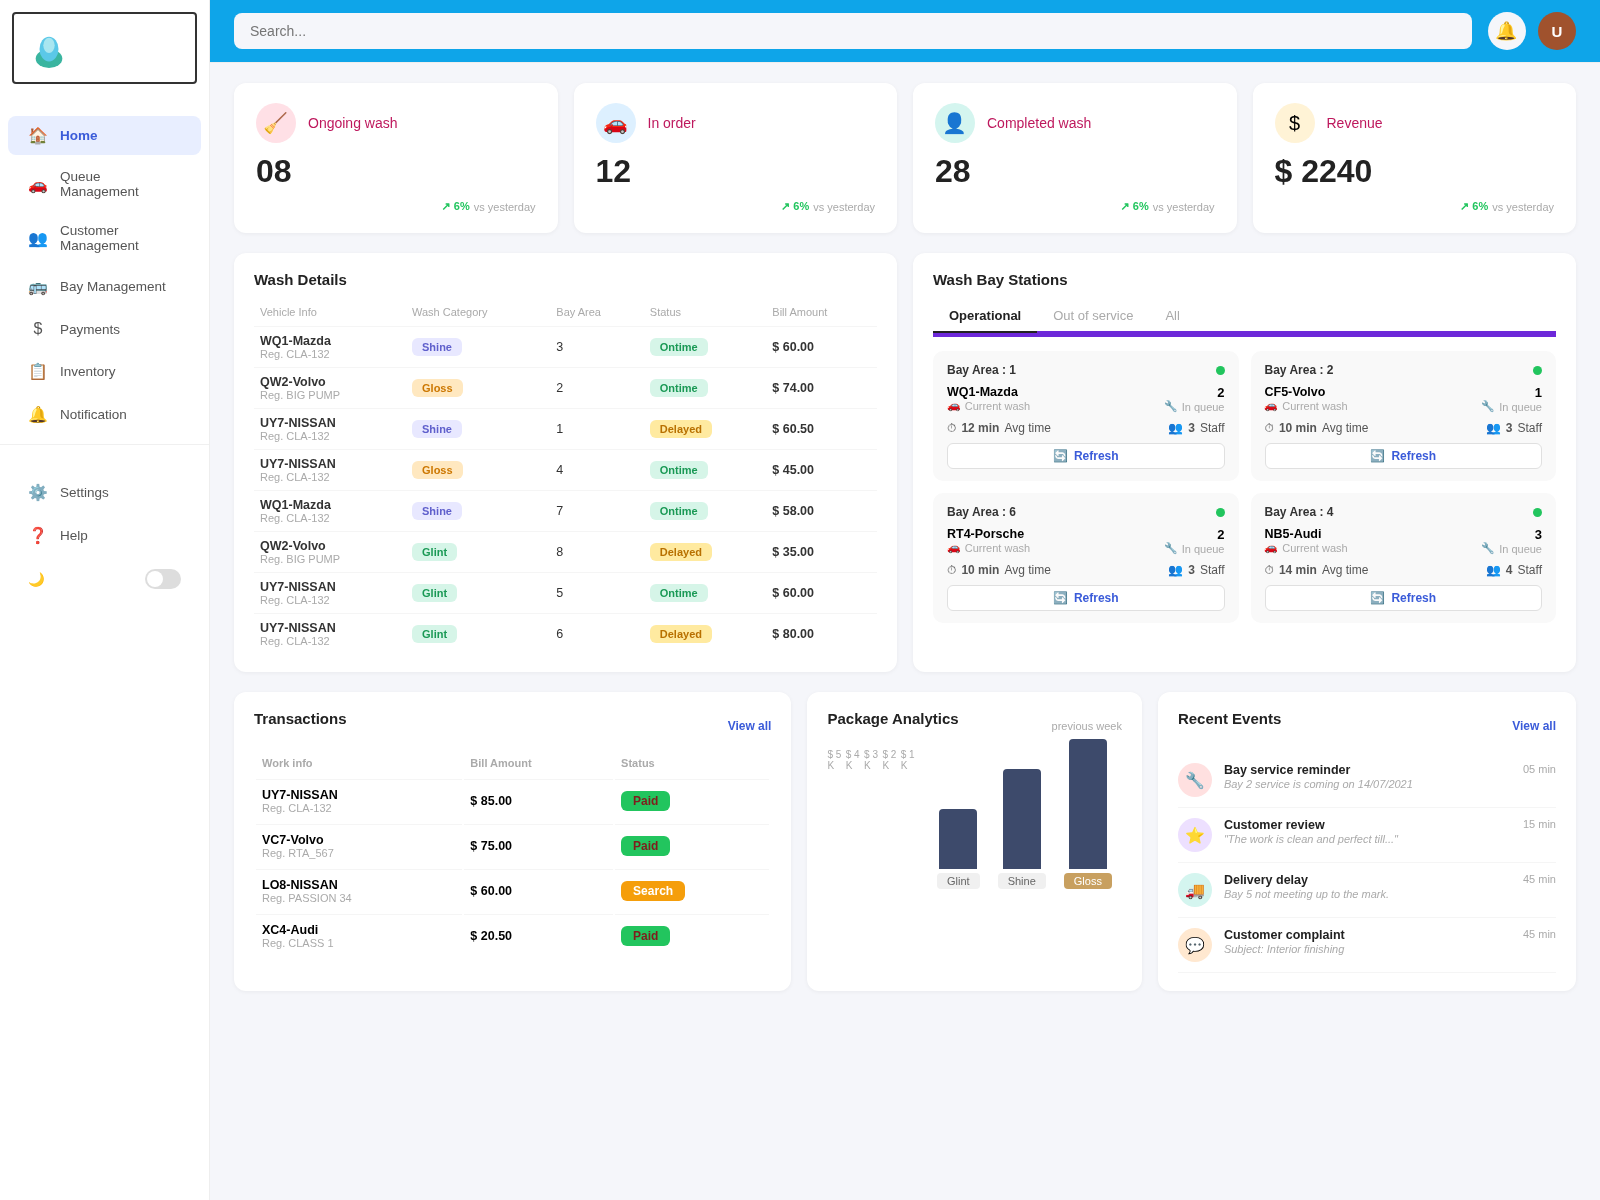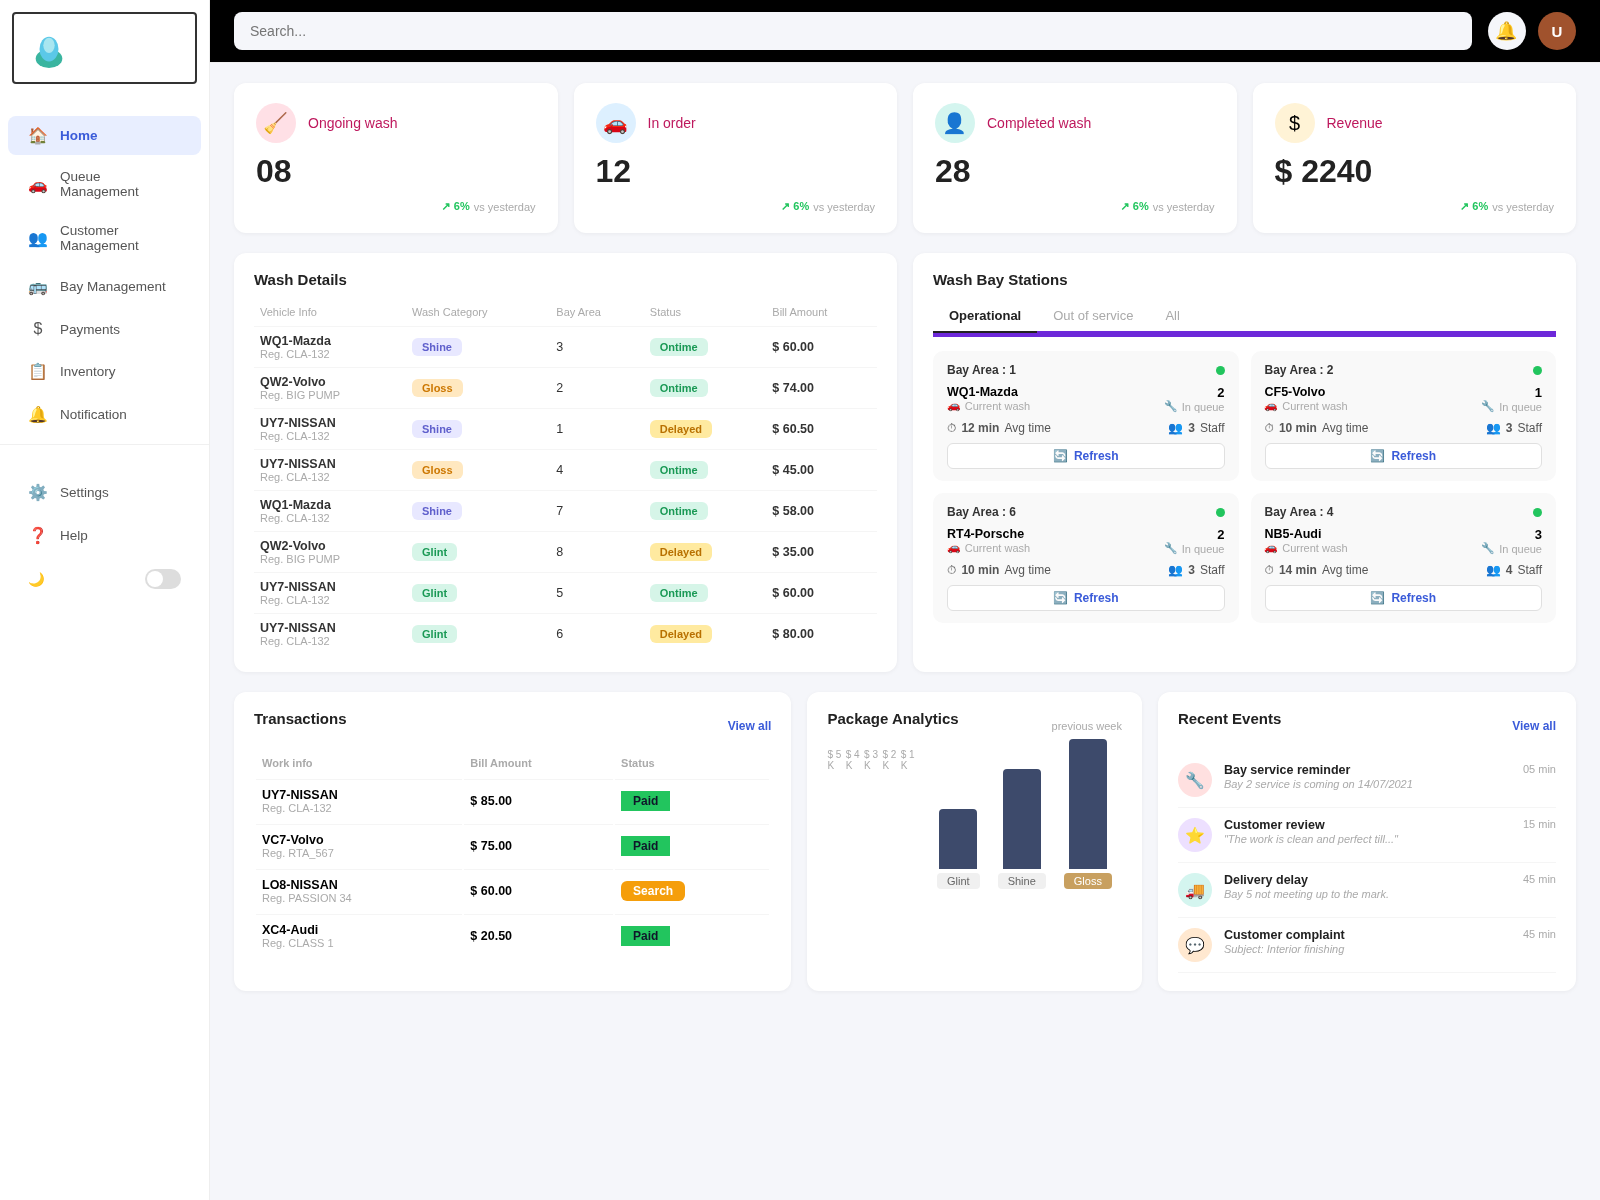--- a/index.html
+++ b/index.html
@@ -86,23 +86,24 @@
     }
 
     
     .main {
       flex: 1;
       display: flex;
       flex-direction: column;
       overflow: hidden;
     }
     .topbar {
-      background: #000000;
+      background: #0ea5e9;
       padding: 12px 24px;
       display: flex;
+      align-items: center;
       gap: 16px;
       border-bottom: 1px solid #eee;
     }
     .search-bar {
       flex: 1;
       background: #f5f6fa;
       border: none;
       border-radius: 8px;
       padding: 10px 16px;
       font-size: 14px;
@@ -331,21 +332,21 @@
     .transactions-header {
       display: flex;
       align-items: center;
       justify-content: space-between;
       margin-bottom: 10px;
     }
     .view-all { font-size: 12px; color: #3a5bd9; cursor: pointer; font-weight: 600; }
     .txn-table { width: 100%; }
     .txn-table th { font-size: 11px; color: #aaa; text-align: left; padding: 4px 6px 8px; }
     .txn-table td { padding: 8px 6px; font-size: 12.5px; border-top: 1px solid #f5f5f5; }
-    .paid-badge { background: #22c55e; color: #0f172a; padding: 3px 12px; border-radius: 0; font-size: 12px; font-weight: 600; }
+    .paid-badge { background: #22c55e; color: #7f1d1d; padding: 3px 12px; border-radius: 6px; font-size: 12px; font-weight: 600; }
     .pending-badge { background: #f59e0b; color: #fff; padding: 3px 12px; border-radius: 6px; font-size: 12px; font-weight: 600; }
 
     
     .pkg-header { display: flex; align-items: center; justify-content: space-between; margin-bottom: 8px; }
     .pkg-prev { font-size: 11px; color: #aaa; }
     .chart-area {
       display: flex;
       align-items: flex-end;
       gap: 18px;
       height: 140px;

